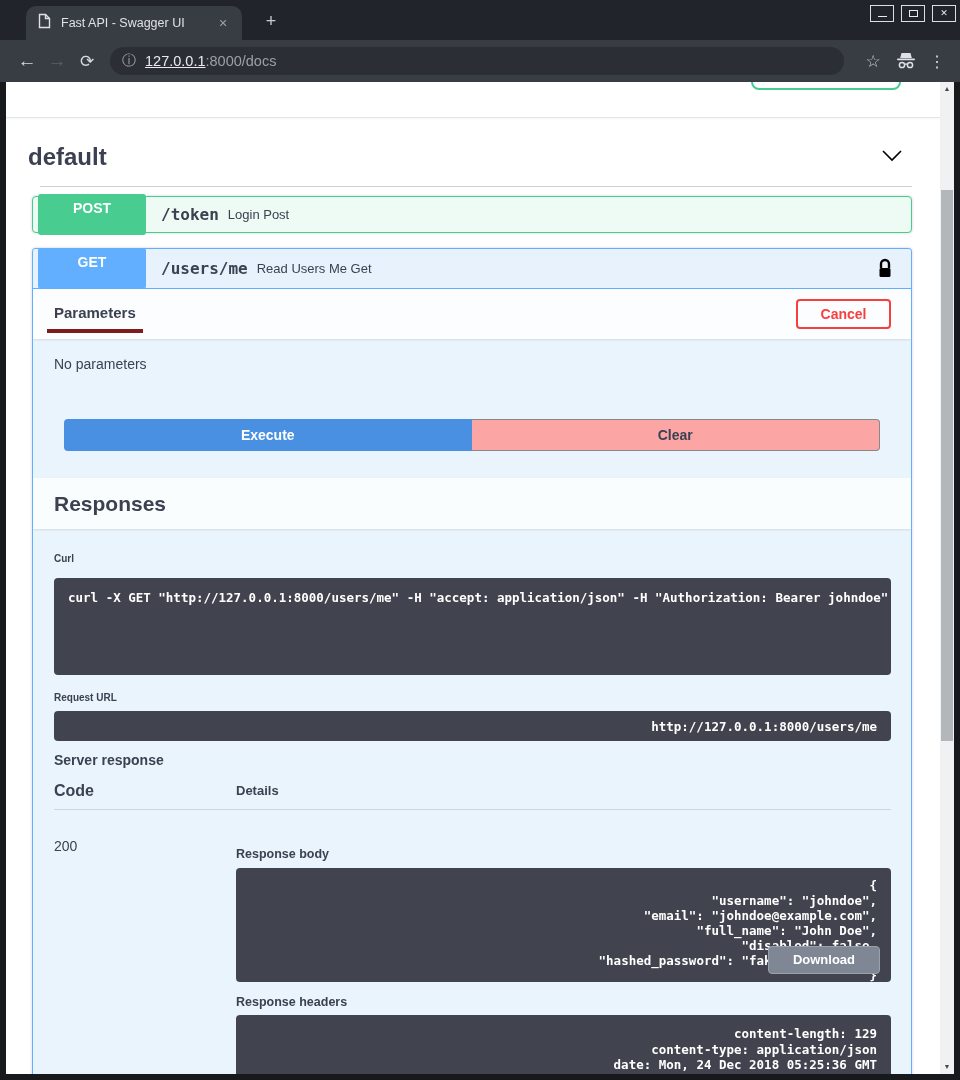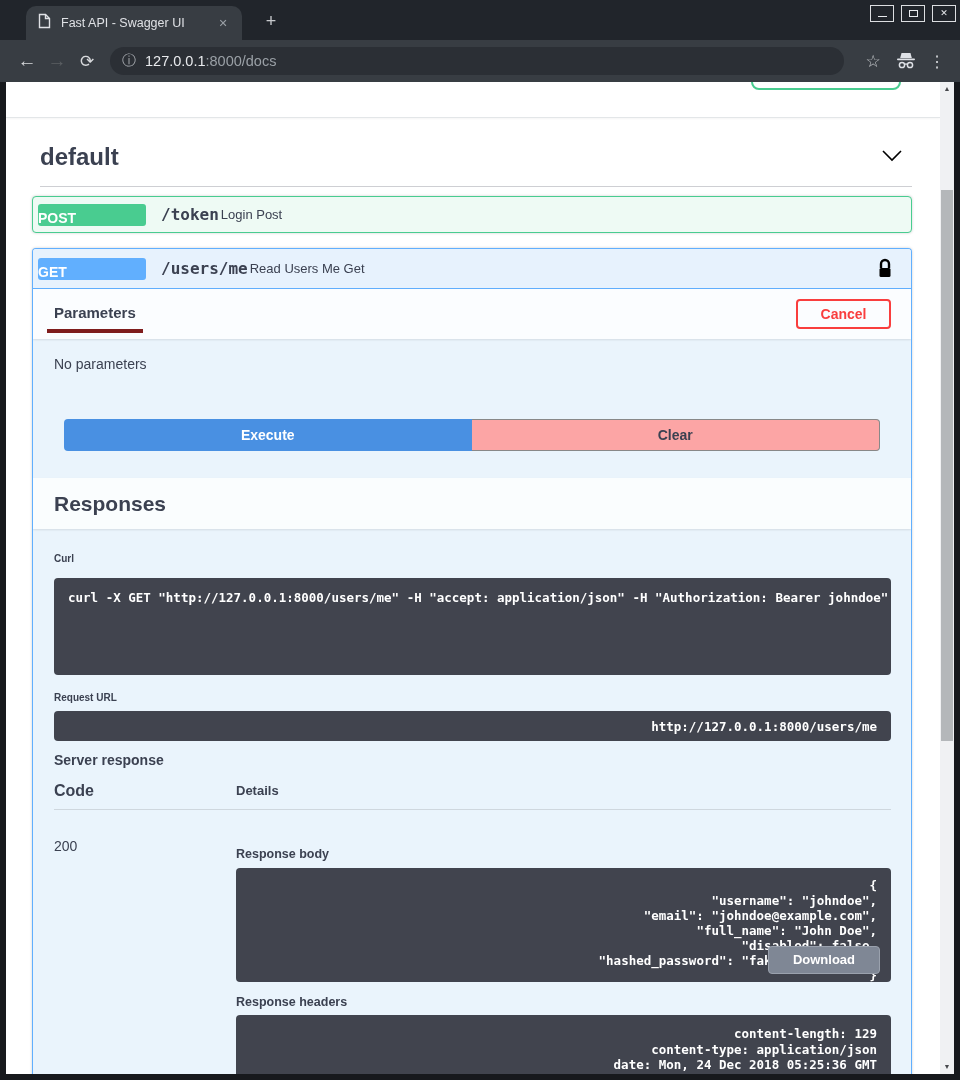--- a/index.html
+++ b/index.html
@@ -20,47 +20,47 @@
   .min-glyph { display:block; width:9px; height:0; border-top:1.5px solid #e8eaed; margin-top:6px; }
   .max-glyph { display:block; width:9px; height:7px; border:1.5px solid #e8eaed; }
 
   
   .toolbar { position:absolute; top:40px; left:0; right:0; height:42px; background:#383d43; display:flex; align-items:center; padding:0 10px 0 12px; }
   .nav-icon { width:30px; text-align:center; font-size:19px; color:#d8dadd; }
   .nav-icon.disabled { color:#5c6064; }
   .reload-icon { font-size:17px; }
   .urlbar { flex:1; height:28px; margin:0 14px 0 8px; background:#2b2f35; border-radius:14px; display:flex; align-items:center; padding:0 12px; }
   .info-icon { font-size:14px; color:#a7abb0; margin-right:9px; }
-  .url-host { font-size:14.5px; color:#e8eaed; }
+  .url-host { font-size:14.5px; color:#e8eaed;text-decoration:underline; }
   .url-rest { font-size:14.5px; color:#9aa0a6; }
   .star-icon { width:30px; text-align:center; font-size:17px; color:#c4c7ca; }
   .incog-wrap { width:36px; display:flex; justify-content:center; }
   .menu-icon { width:26px; text-align:center; font-size:16px; color:#d8dadd; letter-spacing:0; }
 
   
   .page { position:absolute; top:82px; left:6px; width:934px; bottom:6px; background:#ffffff; overflow:hidden; }
 
   .authorize-partial { position:absolute; left:745px; top:-22px; width:150px; height:30px; border:2px solid #49cc90; border-radius:8px; background:#fff; }
   .scheme-divider { position:absolute; top:35px; left:0; width:100%; height:1px; background:#e3e6e8; box-shadow:0 1px 2px rgba(0,0,0,.06); }
 
-  .default-header { position:absolute; top:61px; left:34px; right:28px; display:flex; align-items:center; }
+  .default-header { position:absolute; top:61px; left:22px; right:28px; display:flex; align-items:center; }
   .default-title { font-size:24px; font-weight:700; color:#3b4151; }
   .default-chevron { margin-left:auto; margin-right:8px; }
   .default-divider { position:absolute; top:104px; left:34px; right:28px; height:1px; background:rgba(59,65,81,.25); }
 
   
   .opblock { position:absolute; left:26px; width:880px; border-radius:4px; box-shadow:0 0 3px rgba(0,0,0,.19); }
   .opblock-post { top:114px; height:37px; background:#eefaf4; border:1px solid #49cc90; display:flex; align-items:center; padding:0 5px; }
   .opblock-get { top:166px; height:920px; background:#eaf4fc; border:1px solid #61affe; border-bottom:none; border-radius:4px 4px 0 0; overflow:hidden; }
 
-  .method-badge { flex:0 0 108px; width:108px; height:22px; border-radius:3px; color:#fff; font-size:14px; font-weight:700; line-height:29px; }
+  .method-badge { flex:0 0 108px; width:108px; height:41px; border-radius:3px; color:#fff; font-size:14px; font-weight:700; text-align:center; line-height:29px; }
   .badge-post { background:#49cc90; }
   .badge-get { background:#61affe; }
   .op-path { margin-left:15px; font-family:"DejaVu Sans Mono", monospace; font-size:16px; font-weight:700; color:#3b4151; }
-  .op-desc { margin-left:2px; font-size:13px; color:#3b4151; }
+  .op-desc { margin-left:9px; font-size:13px; color:#3b4151; }
 
   .get-summary { height:40px; display:flex; align-items:center; padding:0 5px; border-bottom:1px solid #61affe; background:#e7f2fd; }
   .lock-wrap { margin-left:auto; margin-right:13px; display:flex; align-items:center; }
 
   .param-header { height:50px; background:#fbfdff; display:flex; align-items:flex-start; box-shadow:0 1px 2px rgba(0,0,0,.1); position:relative; }
   .param-tab { margin-left:14px; padding:15px 7px 8px; border-bottom:4px solid #7f1d1d; font-size:15px; font-weight:700; color:#3b4151; }
   .cancel-btn { position:absolute; right:20px; top:10px; width:95px; height:30px; border:2px solid #f93e3e; border-radius:4px; background:transparent; color:#f93e3e; font-size:14px; font-weight:700; text-align:center; line-height:26px; }
 
   .op-body { padding:17px 0 27px 0; }
   .no-params { margin-left:21px; font-size:14px; line-height:17px; color:#3b4151; }

